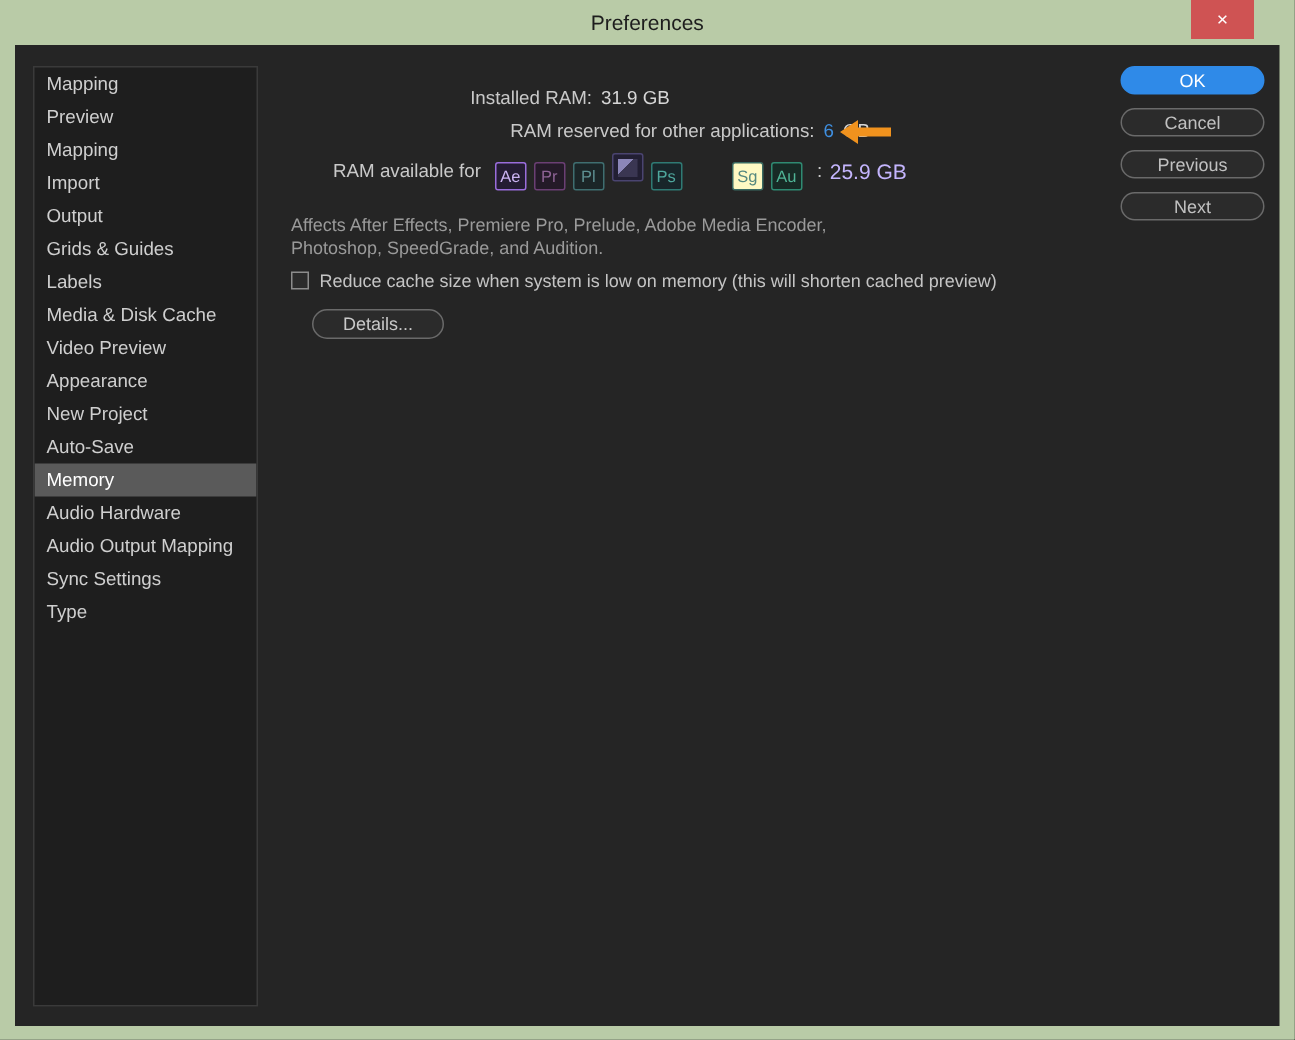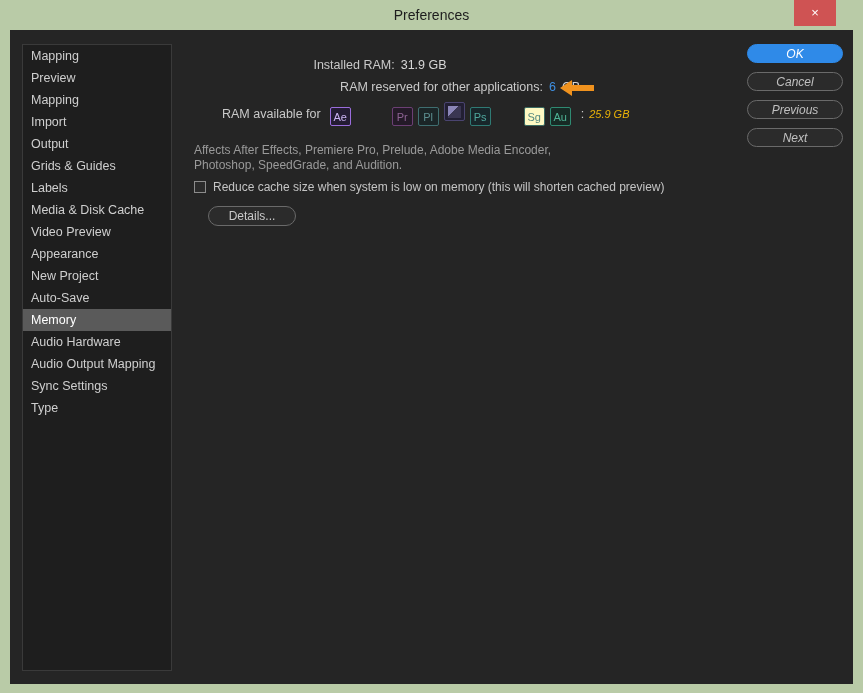--- a/index.html
+++ b/index.html
@@ -156,42 +156,41 @@
     border-radius: 2px;
     font-size: 11px;
     line-height: 18px;
     text-align: center;
     font-family: "Liberation Sans", sans-serif;
     cursor: pointer;
     box-sizing: border-box;
     position: relative;
   }
   .app-badge.ae    { border-color: #9a6ddc; color: #cbb3f2; background: #241c33; }
-  .app-badge.pr    { border-color: #6b3f74; color: #8d6394; background: #241a28; margin-left: 36px; }
+  .app-badge.pr    { border-color: #6b3f74; color: #8d6394; background: #241a28; }
   .app-badge.pl    { border-color: #3f6e70; color: #5d8f91; background: #1b2527; }
   .app-badge.ame   { border-color: #4a4470; color: #7a74a8; background: #221f33; }
   .app-badge.ps    { border-color: #2f7a74; color: #4fa79d; background: #18262a; }
   .app-badge.sg    { border-color: #3a6a62; color: #55887f; background: #fef9c3; margin-left: 28px; }
   .app-badge.au    { border-color: #2f8a72; color: #4fb496; background: #172a25; }
   .ame-glyph {
     position: absolute;
     left: 3px; top: 3px;
     width: 13px; height: 12px;
     background:
       linear-gradient(135deg, #8b86b8 0%, #8b86b8 40%, #3a3652 41%, #3a3652 100%);
   }
   #apps-colon {
     font-size: 12.5px;
     color: #c9c9c9;
     margin: 0 5px 0 5px;
   }
   #apps-value {
-    font-size: 11px;
-    color: #eab308;
-    font-style: italic;
+    font-size: 14px;
+    color: #c4b5fd;
   }
 
   
   #affects-text {
     position: absolute;
     left: 14px;
     top: 113px;
     width: 390px;
     font-size: 12px;
     color: #9a9a9a;
@@ -239,21 +238,20 @@
     cursor: pointer;
     box-sizing: border-box;
   }
 
   
   #actions {
     position: absolute;
     right: 10px;
     top: 14px;
     width: 96px;
-    font-style: italic;
   }
   .action-btn {
     width: 96px;
     height: 19px;
     margin-bottom: 9px;
     border-radius: 10px;
     font-size: 12px;
     line-height: 18px;
     text-align: center;
     cursor: pointer;

